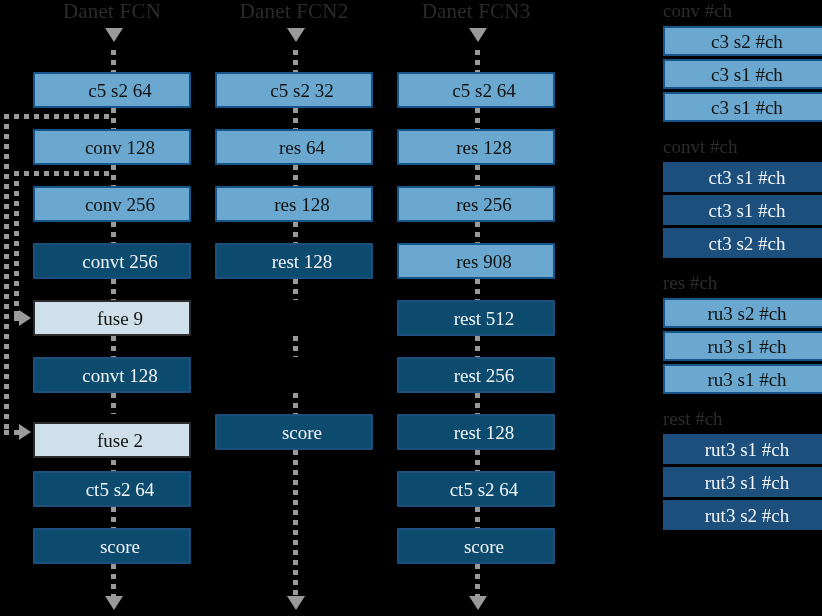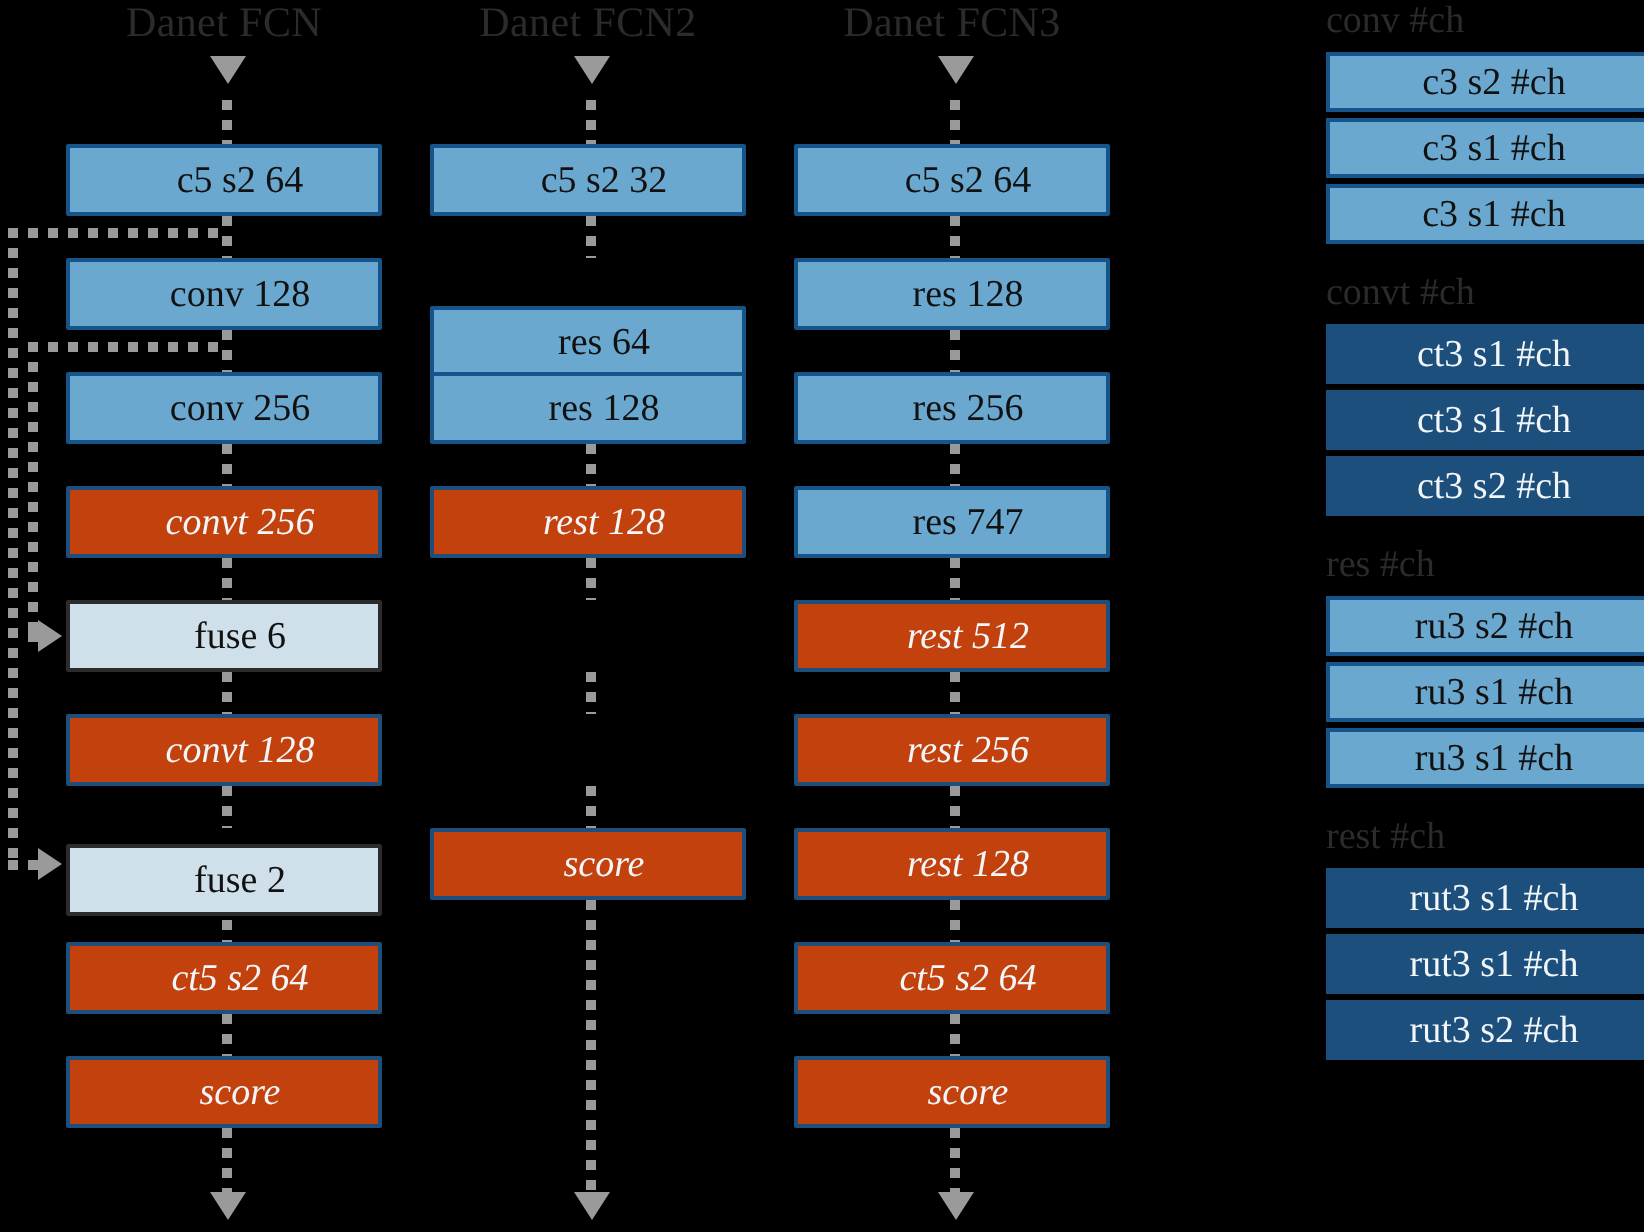--- a/index.html
+++ b/index.html
@@ -57,24 +57,23 @@
     white-space: nowrap;
     overflow: hidden;
     padding-left: 16px;
   }
   .node.light {
     background: #6aa8cf;
     border-color: #15558a;
     color: #111111;
   }
   .node.dark {
-    background: #c2410c;
+    background: #0c4a6e;
     border-color: #1d4f7c;
     color: #f2f6f9;
-    font-style: italic;
   }
   .node.fuse {
     background: #cfe0ea;
     border-color: #2c2c2c;
     color: #111111;
   }
 
   
   .flow {
     position: absolute;
@@ -177,40 +176,40 @@
       <div class="flow" style="top: 336px; height: 21px;"></div>
       <div class="flow" style="top: 393px; height: 21px;"></div>
       <div class="flow" style="top: 450px; height: 21px;"></div>
       <div class="flow" style="top: 507px; height: 21px;"></div>
       <div class="flow" style="top: 564px; height: 32px;"></div>
       <div class="arrowhead" style="top: 596px;"></div>
       <div class="node light" style="top: 72px;">c5 s2 64</div>
       <div class="node light" style="top: 129px;">conv 128</div>
       <div class="node light" style="top: 186px;">conv 256</div>
       <div class="node dark" style="top: 243px;">convt 256</div>
-      <div class="node fuse" style="top: 300px;">fuse 6</div>
+      <div class="node fuse" style="top: 300px;">fuse 9</div>
       <div class="node dark" style="top: 357px;">convt 128</div>
       <div class="node fuse" style="top: 422px;">fuse 2</div>
       <div class="node dark" style="top: 471px;">ct5 s2 64</div>
       <div class="node dark" style="top: 528px;">score</div>
     </div>
     <div class="column col-2">
       <div class="col-title">Danet FCN2</div>
       <div class="flow" style="top: 50px; height: 22px;"></div>
       <div class="arrowhead" style="top: 28px;"></div>
       <div class="flow" style="top: 108px; height: 21px;"></div>
       <div class="flow" style="top: 165px; height: 21px;"></div>
       <div class="flow" style="top: 222px; height: 21px;"></div>
       <div class="flow" style="top: 279px; height: 21px;"></div>
       <div class="flow" style="top: 336px; height: 21px;"></div>
       <div class="flow" style="top: 393px; height: 21px;"></div>
       <div class="flow" style="top: 450px; height: 146px;"></div>
       <div class="arrowhead" style="top: 596px;"></div>
       <div class="node light" style="top: 72px;">c5 s2 32</div>
-      <div class="node light" style="top: 129px; margin-top: 24px;">res 64</div>
+      <div class="node light" style="top: 129px;">res 64</div>
       <div class="node light" style="top: 186px;">res 128</div>
       <div class="node dark" style="top: 243px;">rest 128</div>
       <div class="node dark" style="top: 414px;">score</div>
     </div>
     <div class="column col-3">
       <div class="col-title">Danet FCN3</div>
       <div class="flow" style="top: 50px; height: 22px;"></div>
       <div class="arrowhead" style="top: 28px;"></div>
       <div class="flow" style="top: 108px; height: 21px;"></div>
       <div class="flow" style="top: 165px; height: 21px;"></div>
@@ -218,21 +217,21 @@
       <div class="flow" style="top: 279px; height: 21px;"></div>
       <div class="flow" style="top: 336px; height: 21px;"></div>
       <div class="flow" style="top: 393px; height: 21px;"></div>
       <div class="flow" style="top: 450px; height: 21px;"></div>
       <div class="flow" style="top: 507px; height: 21px;"></div>
       <div class="flow" style="top: 564px; height: 32px;"></div>
       <div class="arrowhead" style="top: 596px;"></div>
       <div class="node light" style="top: 72px;">c5 s2 64</div>
       <div class="node light" style="top: 129px;">res 128</div>
       <div class="node light" style="top: 186px;">res 256</div>
-      <div class="node light" style="top: 243px;">res 747</div>
+      <div class="node light" style="top: 243px;">res 908</div>
       <div class="node dark" style="top: 300px;">rest 512</div>
       <div class="node dark" style="top: 357px;">rest 256</div>
       <div class="node dark" style="top: 414px;">rest 128</div>
       <div class="node dark" style="top: 471px;">ct5 s2 64</div>
       <div class="node dark" style="top: 528px;">score</div>
     </div>
     <div class="skip-seg-h" style="left: 4px; top: 114px; width: 108px;"></div>
     <div class="skip-seg-v" style="left: 4px; top: 114px; height: 316px;"></div>
     <div class="skip-seg-h" style="left: 4px; top: 430px; width: 15px;"></div>
     <div class="skip-arrow" style="left: 19px; top: 424px;"></div>

